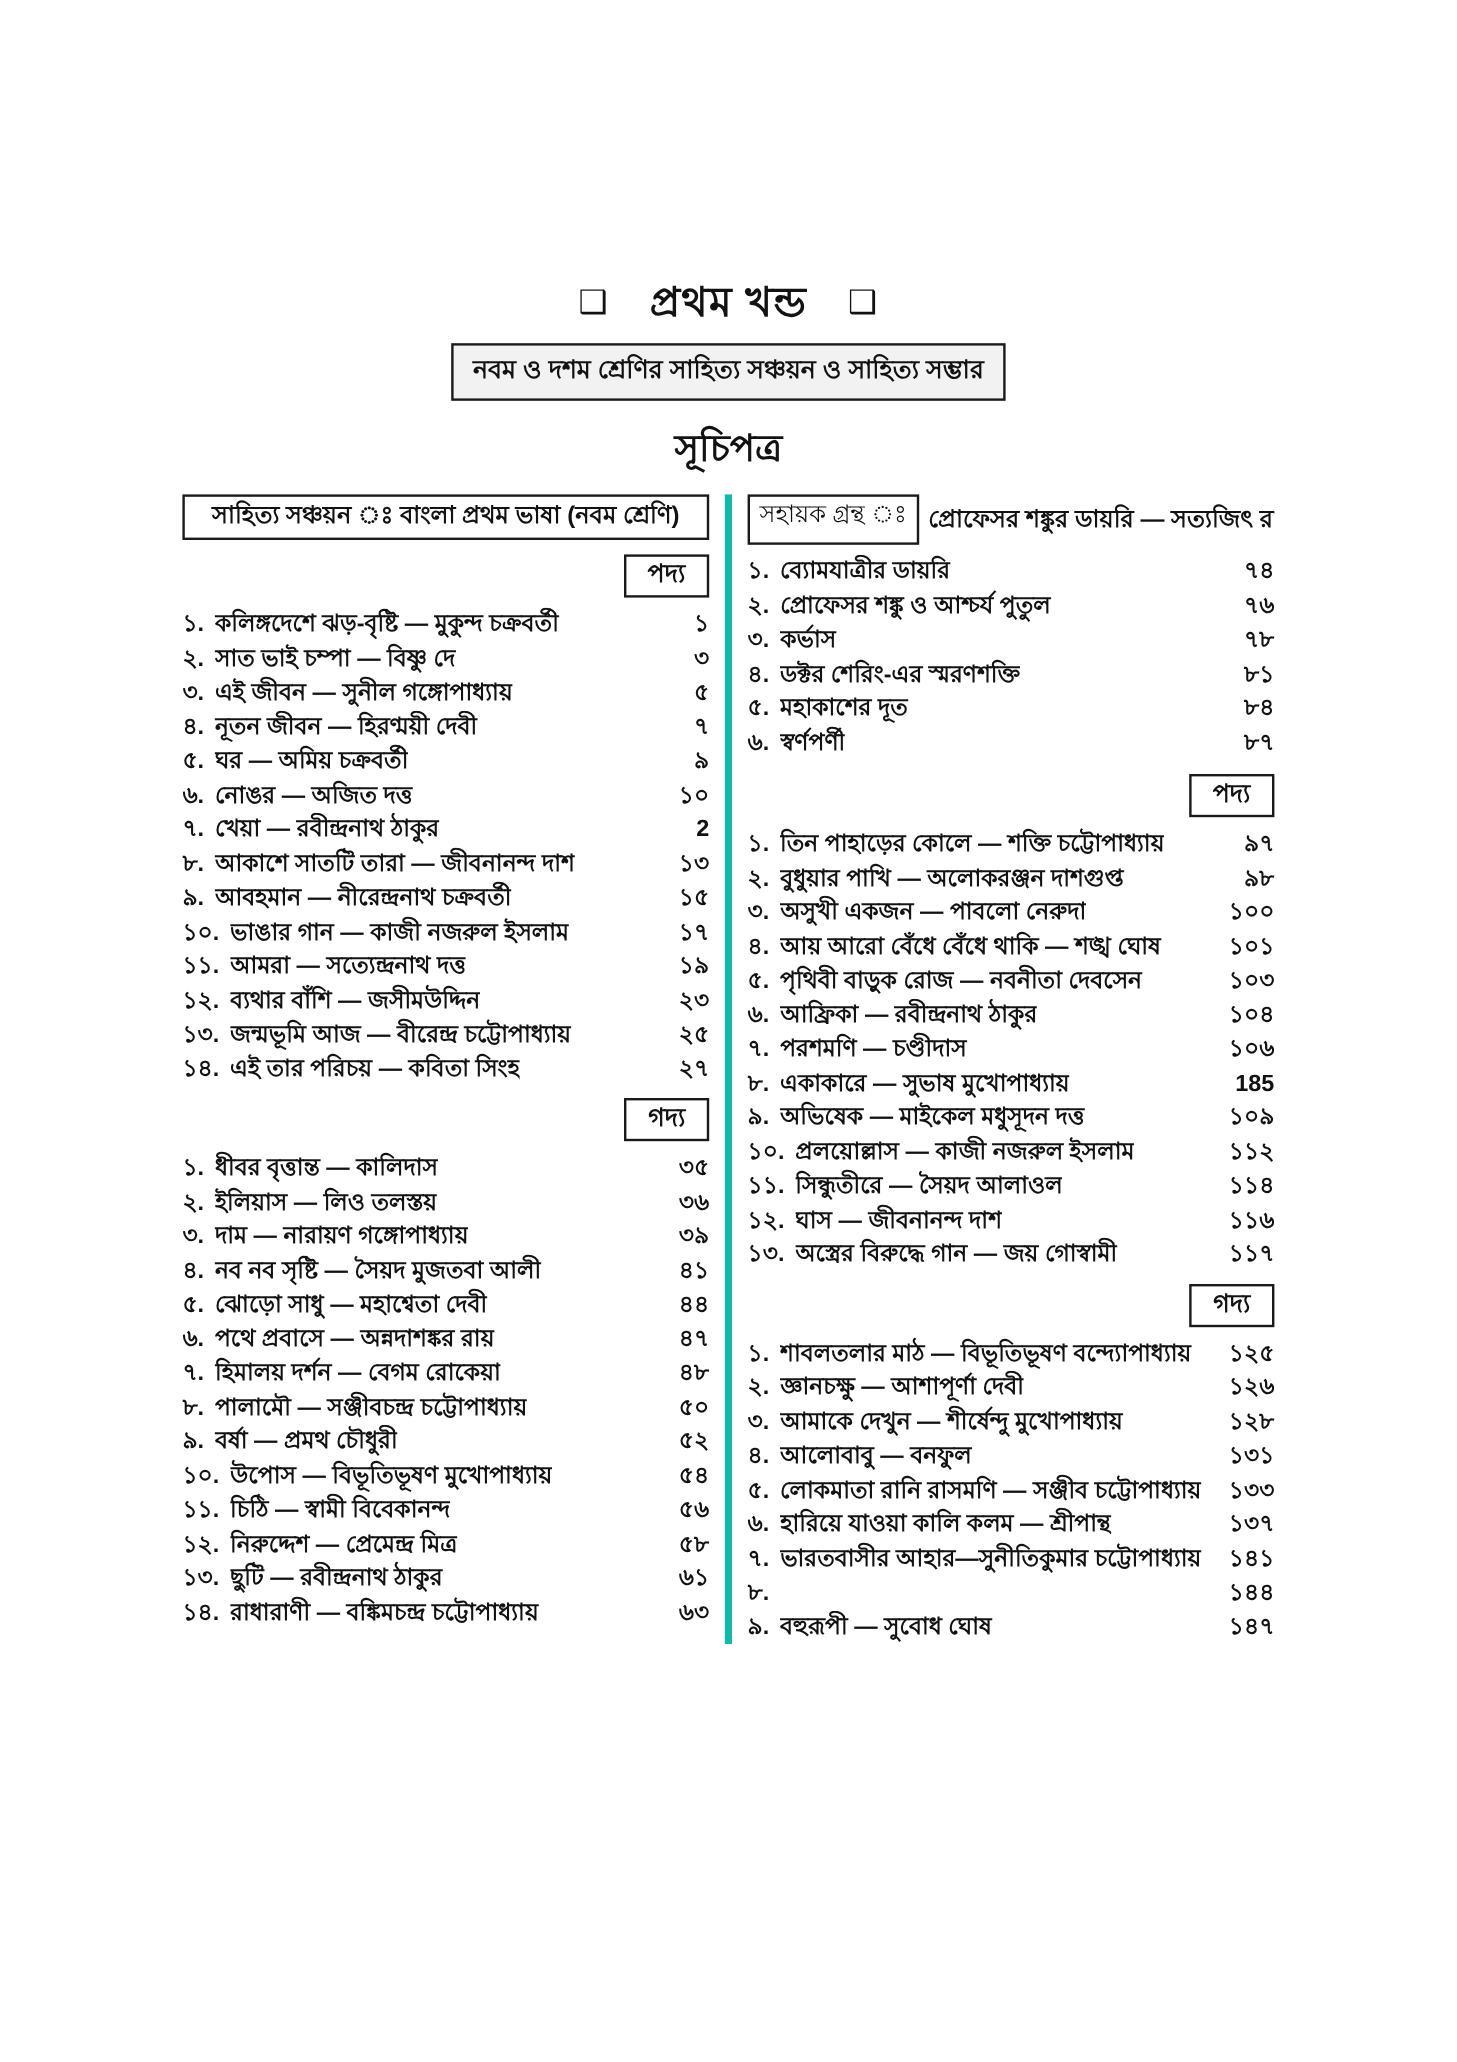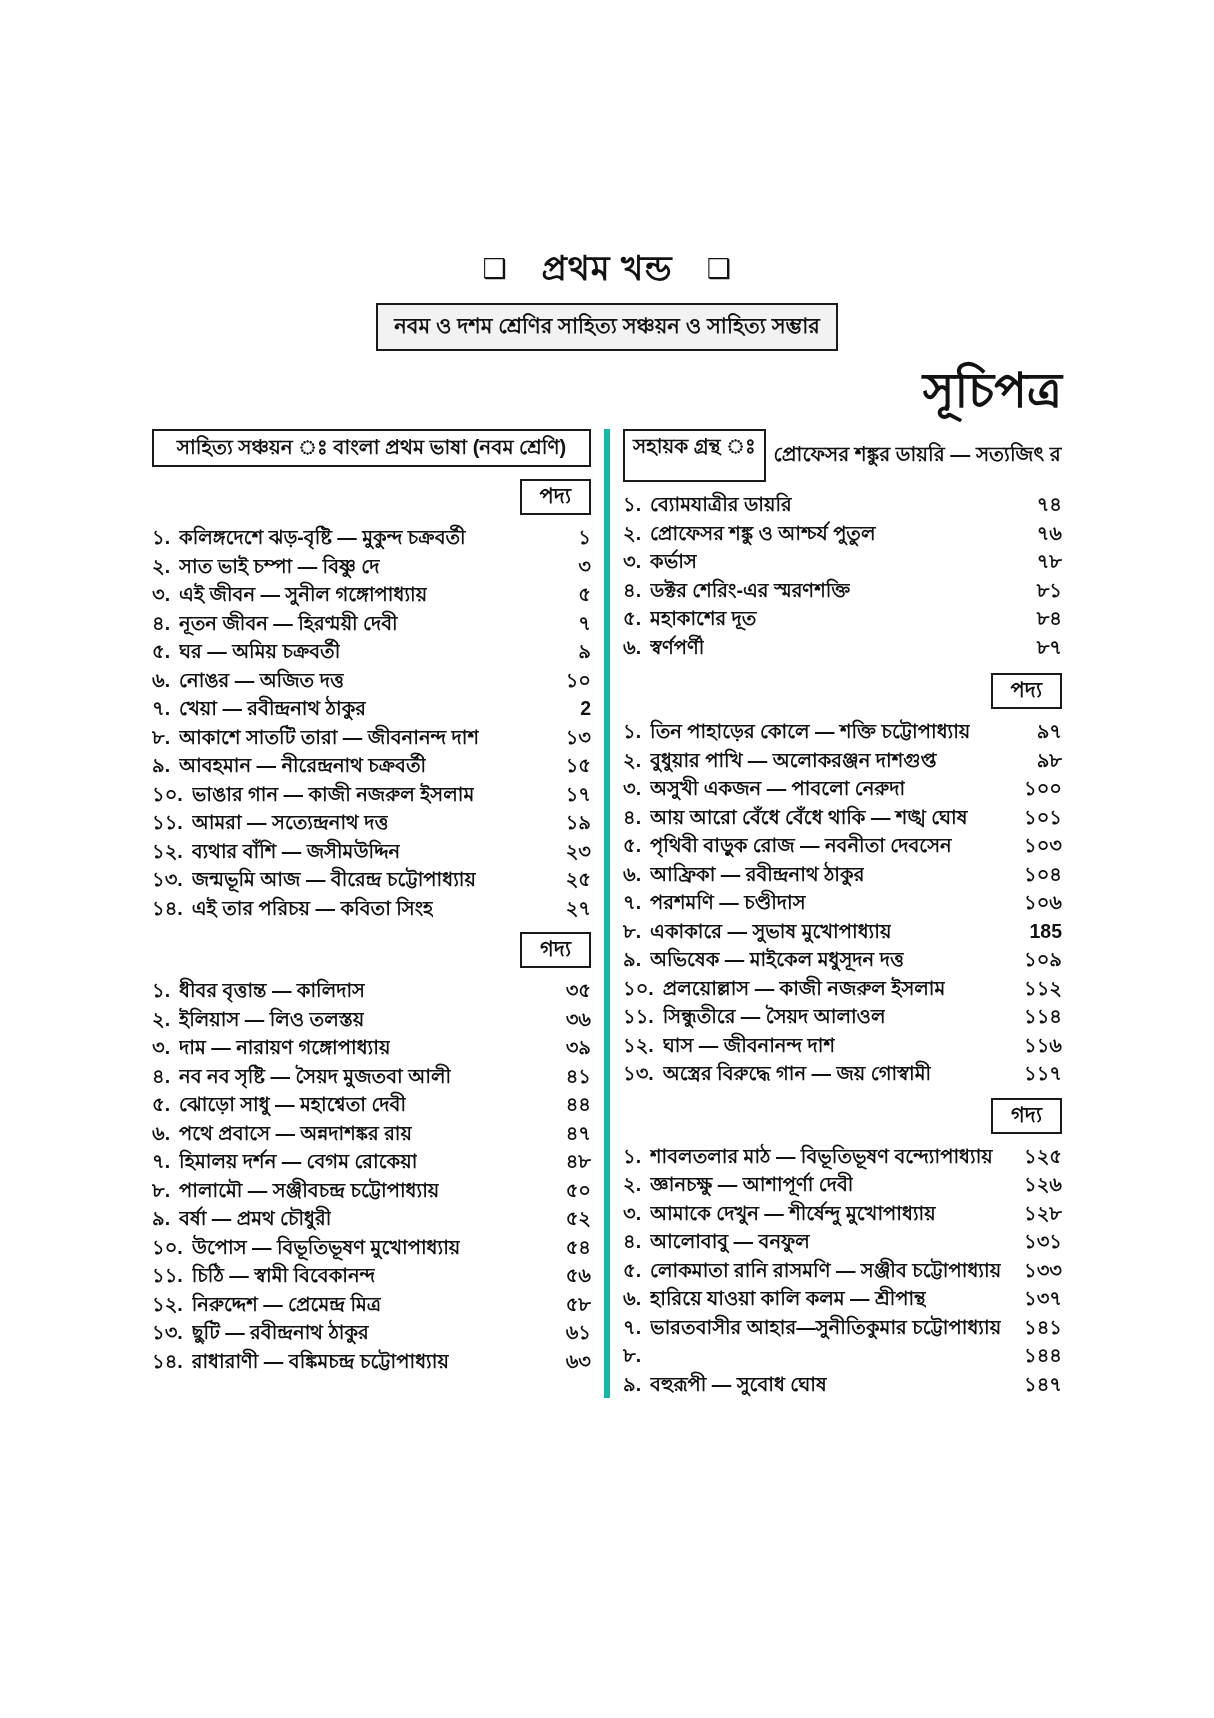--- a/index.html
+++ b/index.html
@@ -12,21 +12,21 @@
   .page {
     position: relative;
     width: 1214px;
     height: 1718px;
     background: #ffffff;
     overflow: hidden;
   }
   .content {
     position: absolute;
     left: 152px;
-    top: 248px;
+    top: 232px;
     width: 910px;
   }
   .volume-line {
     text-align: center;
     font-size: 34px;
     font-weight: bold;
     letter-spacing: 1px;
     line-height: 40px;
   }
   .sq {
@@ -41,22 +41,22 @@
     margin: 14px auto 0 auto;
     border: 2px solid #1a1a1a;
     background: #f2f2f2;
     padding: 5px 16px 7px 16px;
     font-size: 21px;
     font-weight: bold;
     line-height: 32px;
   }
   .toc-title {
     margin: 12px 0 10px 0;
-    text-align: right;
-    font-size: 48px;
+    text-align: center;
+    font-size: 31px;
     font-weight: bold;
     line-height: 56px;
   }
   .columns {
     display: flex;
     align-items: stretch;
     margin-top: 10px;
   }
   .col {
     flex: 1 1 0;
@@ -119,23 +119,23 @@
   }
   .helper-line {
     display: flex;
     align-items: center;
     margin-bottom: 8px;
     white-space: nowrap;
   }
   .helper-box {
     display: inline-block;
     border: 2px solid #1a1a1a;
-    padding: 3px 8px 22px 8px;
+    padding: 3px 8px 11px 8px;
     font-size: 20px;
-    font-weight: bold;
+    font-weight: normal;
     line-height: 24px;
     margin-right: 8px;
     flex: 0 0 auto;
   }
   .helper-rest {
     font-size: 20px;
     font-weight: bold;
     overflow: hidden;
   }
   .gap-top {

